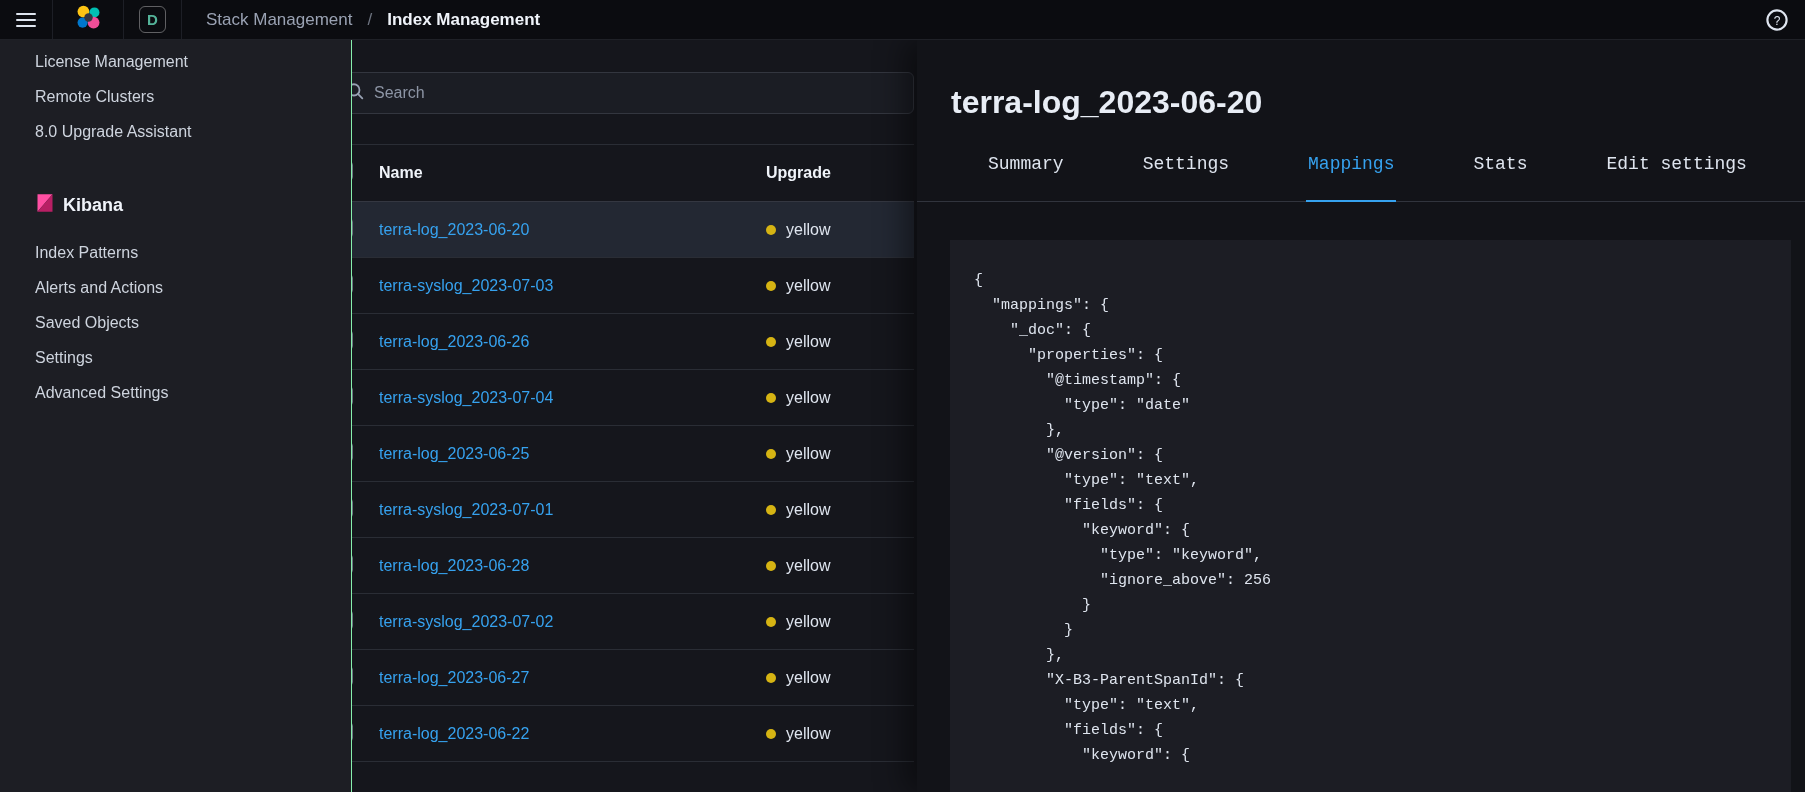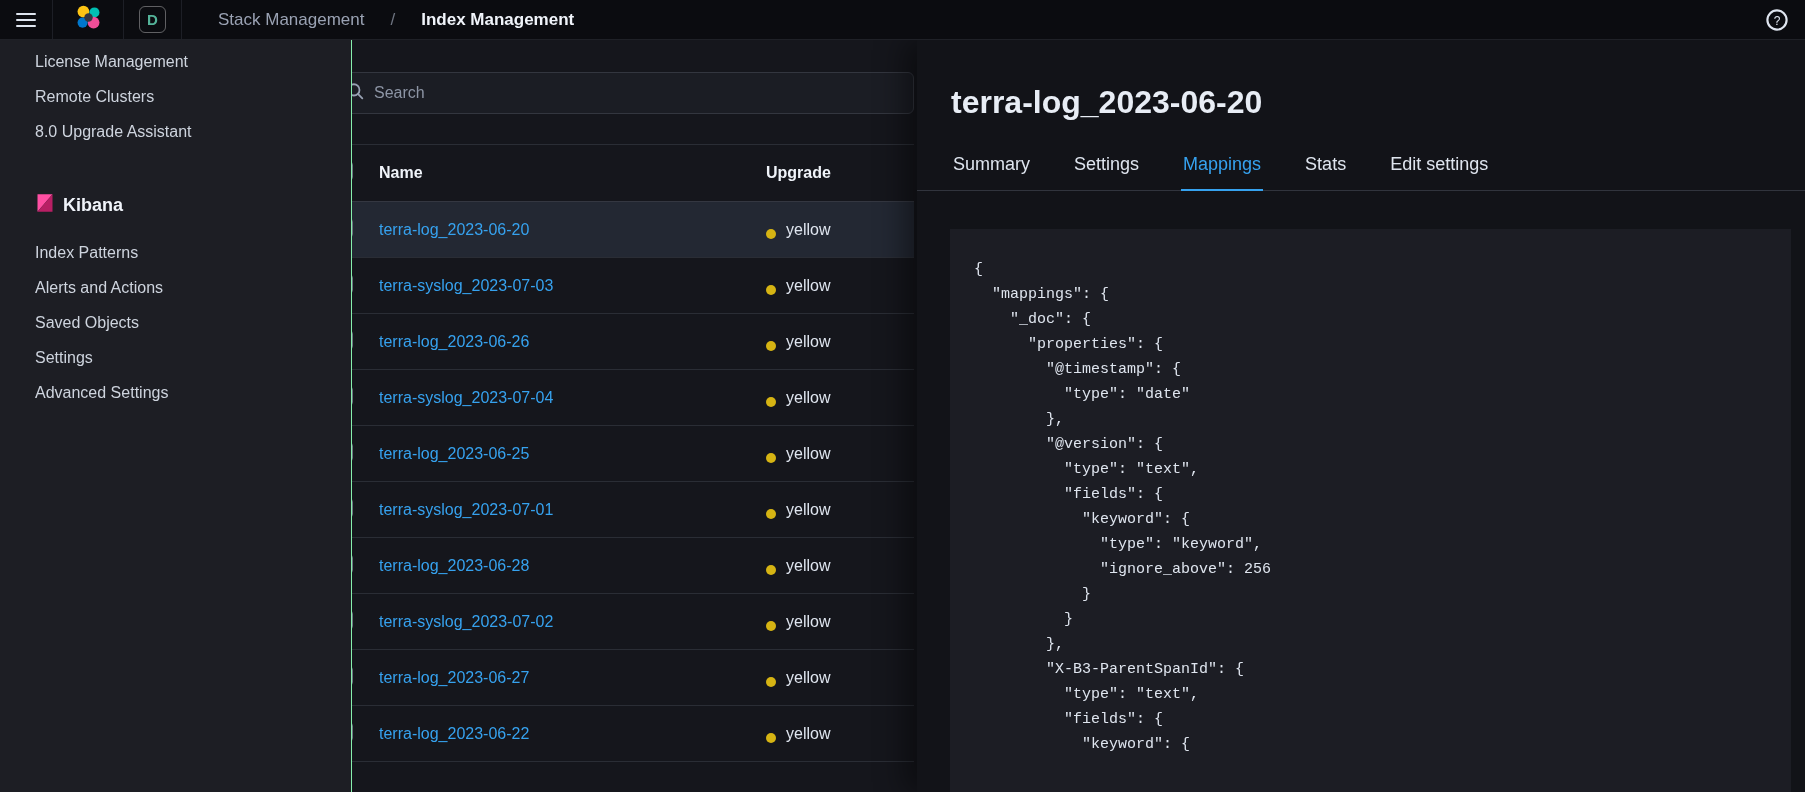--- a/index.html
+++ b/index.html
@@ -35,21 +35,21 @@
     border-right: 1px solid #1d1f26;
   }
   .space-avatar {
     width: 27px; height: 27px; border-radius: 6px;
     border: 1px solid rgba(255,255,255,0.35);
     background: transparent;
     color: #54b399; font-weight: 700; font-size: 15px;
     display: flex; align-items: center; justify-content: center;
     cursor: pointer;
   }
-  .breadcrumbs { display: flex; align-items: center; gap: 26px; margin-left: 36px; font-size: 17px; }
+  .breadcrumbs { display: flex; align-items: center; gap: 15px; margin-left: 24px; font-size: 17px; }
   .crumb-parent { color: #9aa2b3; cursor: pointer; }
   .crumb-sep { color: #6e7480; }
   .crumb-current { color: #f0f4fa; font-weight: 700; }
   .header-right { display: flex; align-items: center; margin-right: 16px; }
   .help-btn { background: none; border: none; cursor: pointer; display: flex; align-items: center; }
 
   
   .sidebar {
     position: absolute; top: 40px; left: 0; bottom: 0; width: 352px;
     background: #1d1e24;
@@ -96,21 +96,21 @@
     font-weight: 700; font-size: 16px; color: #f0f4fa;
   }
   .trow.body-row { height: 56px; }
   .trow.selected { background: #232833; }
   .cb {
     width: 20px; height: 20px; border-radius: 4px;
     border: 1px solid #6e7582; background: #1b1d24;
     display: inline-block; cursor: pointer;
   }
   .idx-link { color: var(--link, #36a2ef); font-size: 16px; text-decoration: none; cursor: pointer; }
-  .health-cell { display: flex; align-items: flex-end; gap: 10px; font-size: 16px; color: #dfe5ef; }
+  .health-cell { display: flex; align-items: center; gap: 10px; font-size: 16px; color: #dfe5ef; }
   .dot { width: 10px; height: 10px; border-radius: 50%; background: var(--health-yellow, #d6b413); display: inline-block; }
   .col-head { cursor: default; }
   .col-head.sortable { cursor: pointer; }
 
   .pagination {
     margin-top: 28px; display: flex; align-items: center; gap: 8px;
     font-size: 16px; color: #dfe5ef; cursor: pointer; background: none; border: none;
     font-family: "Liberation Sans", sans-serif;
   }
   .chev {
@@ -131,25 +131,26 @@
   .flyout-title {
     font-size: 32px; line-height: 44px; font-weight: 600; color: #e8edf5;
     margin: 0 34px 20px 34px; white-space: nowrap;
   }
   .tabs {
     display: flex; gap: 40px; padding: 0 34px;
     border-bottom: 1px solid #31343d;
   }
   .tab {
     background: none; border: none; cursor: pointer;
-    font-family: Liberation Sans, sans-serif;
+    font-family: Liberation Mono, monospace;
     font-size: 18px; color: #dfe5ef;
-    padding: 10px 2px 14px 2px;
+    padding: 10px 2px 26px 2px;
     border-bottom: 2px solid transparent; margin-bottom: -1px;
     white-space: nowrap;
+    margin-left: 35px;
   }
   .tab.active { color: var(--tab-active, #36a2ef); border-bottom-color: var(--tab-active, #36a2ef); }
   .codewrap { flex: 1; padding: 38px 14px 0 33px; overflow: hidden; }
   .codeblock {
     height: 100%; width: 100%;
     background: #1c1d24;
     padding: 28px 24px;
     font-family: "Liberation Mono", "DejaVu Sans Mono", monospace;
     font-size: 15px; line-height: 25px;
     color: #dfe5ef;

